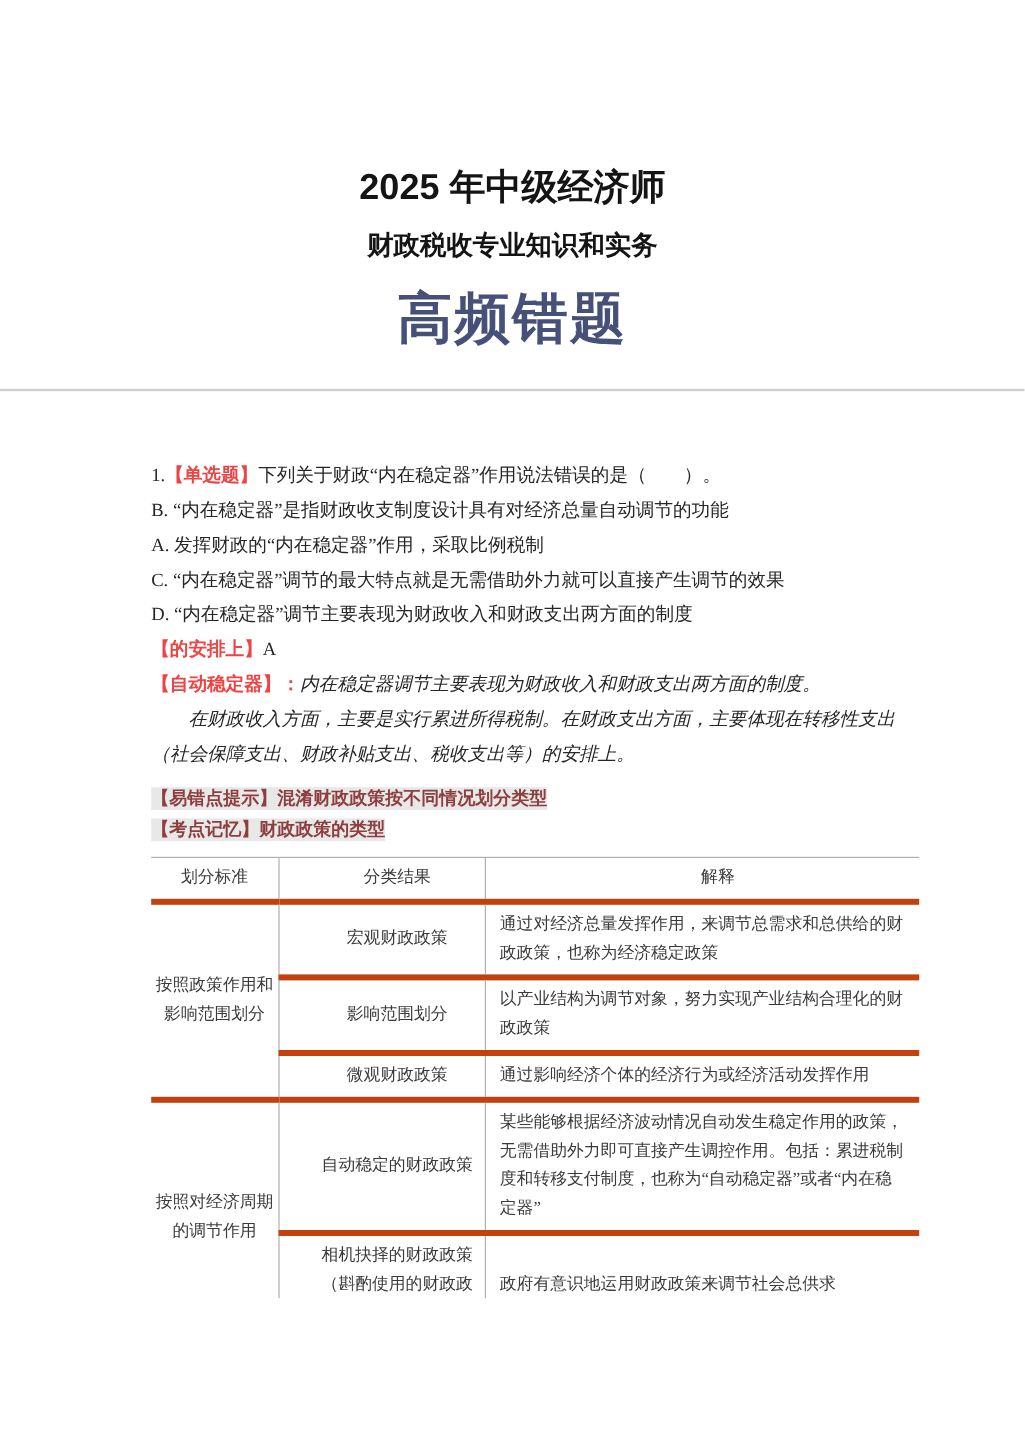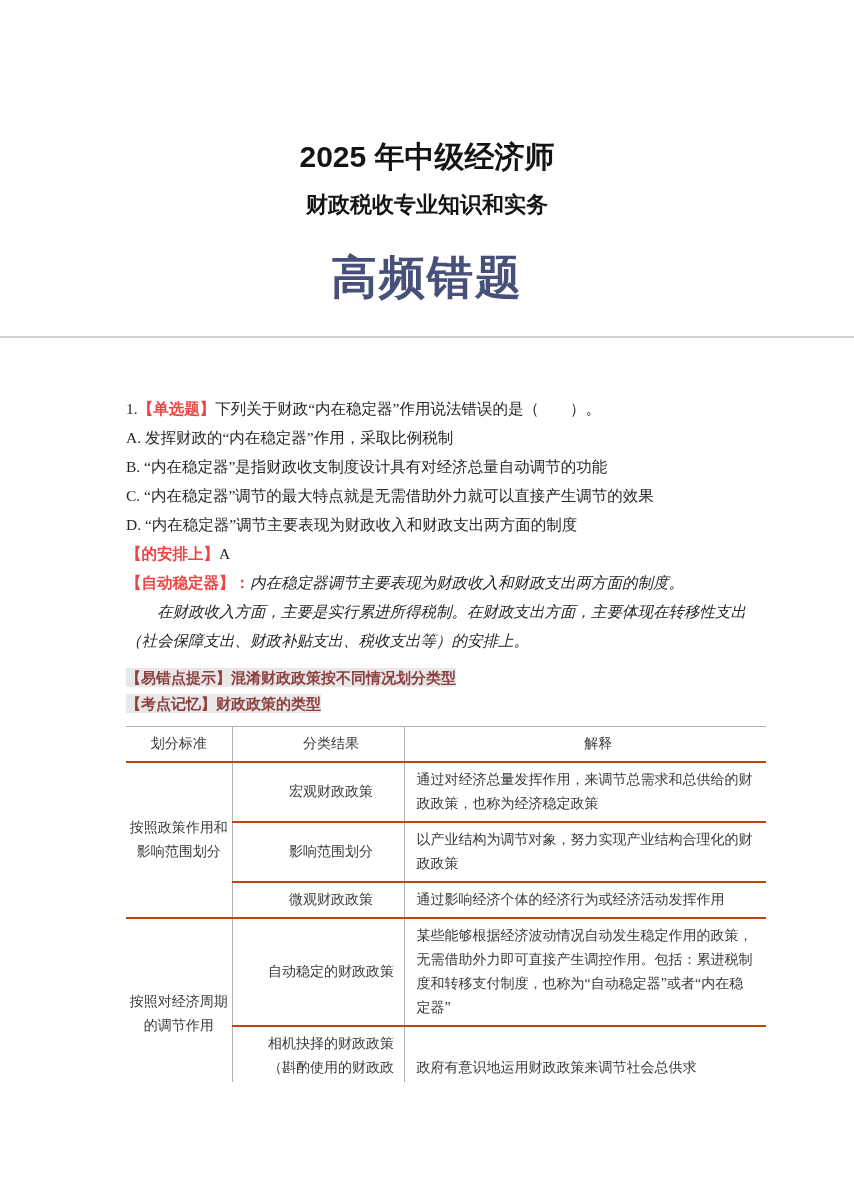--- a/index.html
+++ b/index.html
@@ -27,21 +27,21 @@
     font-size: 22px;
     line-height: 1.1;
     margin-top: 20px;
     color: #141414;
   }
   .title-3 {
     font-family: "Liberation Serif", serif;
     font-weight: bold;
     font-size: 46px;
     line-height: 1.1;
-    margin-top: 36px;
+    margin-top: 24px;
     letter-spacing: 2px;
   }
   .divider {
     margin-top: 32px;
     width: 100%;
     border-top: 2px solid #cfcfcf;
   }
   .content {
     margin: 56px 0 0 126px;
     width: 641px;
@@ -73,21 +73,21 @@
   table.policy {
     margin-top: 9px;
     width: 640px;
     border-collapse: collapse;
     table-layout: fixed;
     font-size: 14px;
     color: #3a3a3a;
   }
   table.policy th, table.policy td {
     border-top: 1px solid #b0b0b0;
-    border-bottom: 2px solid #c2410c;
+    border-bottom: 5px solid #c2410c;
     font-weight: normal;
     line-height: 24px;
     padding: 5px 2px;
     text-align: center;
     vertical-align: middle;
     white-space: pre-line;
   }
   table.policy .vline { border-left: 1px solid #b0b0b0; padding-left: 28px; }
   table.policy td.expl {
     text-align: left;
@@ -117,22 +117,22 @@
   </div>
 
   <div class="divider"></div>
 
   <div class="content">
 
     <div class="q-line">
       <span>1.</span><span class="label-bold">【单选题】</span><span>下列关于财政“内在稳定器”作用说法错误的是（　　）。</span>
     </div>
 
+    <div class="option">B. “内在稳定器”是指财政收支制度设计具有对经济总量自动调节的功能</div>
     <div class="option">A. 发挥财政的“内在稳定器”作用，采取比例税制</div>
-    <div class="option">B. “内在稳定器”是指财政收支制度设计具有对经济总量自动调节的功能</div>
     <div class="option">C. “内在稳定器”调节的最大特点就是无需借助外力就可以直接产生调节的效果</div>
     <div class="option">D. “内在稳定器”调节主要表现为财政收入和财政支出两方面的制度</div>
 
     <div class="answer-line">
       <span class="label-bold">【的安排上】</span><span>A</span>
     </div>
 
     <div class="analysis-line">
       <span class="label-bold">【自动稳定器】：</span><span class="kai">内在稳定器调节主要表现为财政收入和财政支出两方面的制度。</span>
     </div>

